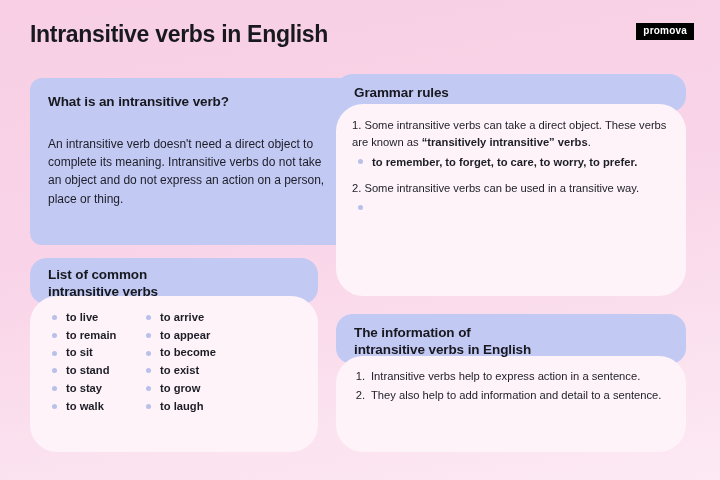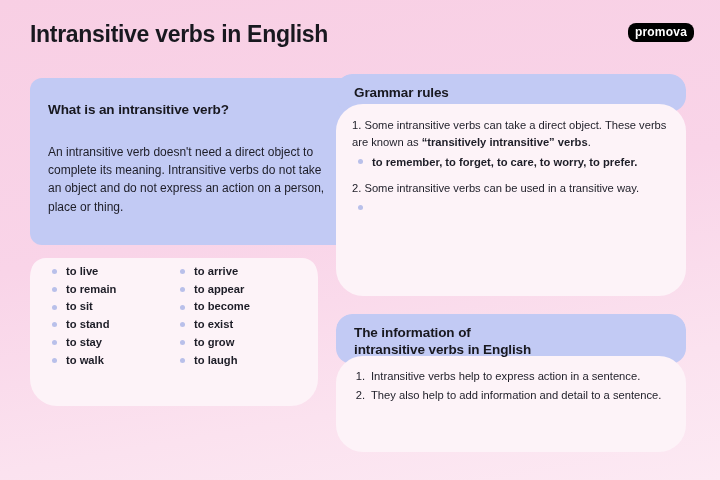--- a/index.html
+++ b/index.html
@@ -33,22 +33,22 @@
     color: #18181f;
     line-height: 1.1;
     white-space: nowrap;
   }
   .logo {
     position: absolute;
     right: 26px;
     top: 23px;
     background: #000000;
     color: #ffffff;
-    border-radius: 8px;
-    font-size: 12px;
+    border-radius: 0;
+    font-size: 10px;
     font-weight: bold;
     letter-spacing: 0.2px;
     padding: 3px 7px 4px 7px;
     line-height: 1;
   }
 
   
   .card {
     position: absolute;
     border-radius: 16px;
@@ -77,21 +77,21 @@
   }
 
   
   #card-definition {
     left: 30px;
     top: 78px;
     width: 324px;
     height: 167px;
     background: #c2caf4;
     border-radius: 12px;
-    padding: 22px 18px;
+    padding: 14px 18px;
   }
   #card-definition .def-title {
     font-size: 13.5px;
     font-weight: bold;
     color: #18181f;
     letter-spacing: -0.1px;
     margin: 2px 0 0 0;
   }
   #card-definition .def-text {
     margin-top: 26px;
@@ -111,21 +111,20 @@
     height: 46px;
     padding-top: 8px;
   }
   #card-verblist .card-body {
     margin-top: -8px;
     height: 156px;
     padding: 16px 18px 10px 22px;
   }
   .verb-grid {
     display: flex;
-    gap: 34px;
   }
   .verb-col {
     display: flex;
     flex-direction: column;
     gap: 6.5px;
     min-width: 94px;
   }
   .verb-item {
     display: flex;
     align-items: center;
@@ -216,20 +215,24 @@
   <div class="page-title">Intransitive verbs in English</div>
 
   <div class="logo">promova</div>
 
   <div class="card" id="card-definition">
     <div class="def-title">What is an intransitive verb?</div>
     <div class="def-text">An intransitive verb doesn't need a direct object to complete its meaning. Intransitive verbs do not take an object and do not express an action on a person, place or thing.</div>
   </div>
 
   <div class="card" id="card-verblist">
+    <div class="card-head">
+      <span>List of common</span><br>
+      <span>intransitive verbs</span>
+    </div>
     <div class="card-body">
       <div class="verb-grid">
         <div class="verb-col">
           <div class="verb-item">
               <span class="dot"></span>
               <span>to live</span>
             </div>
           <div class="verb-item">
               <span class="dot"></span>
               <span>to remain</span>

